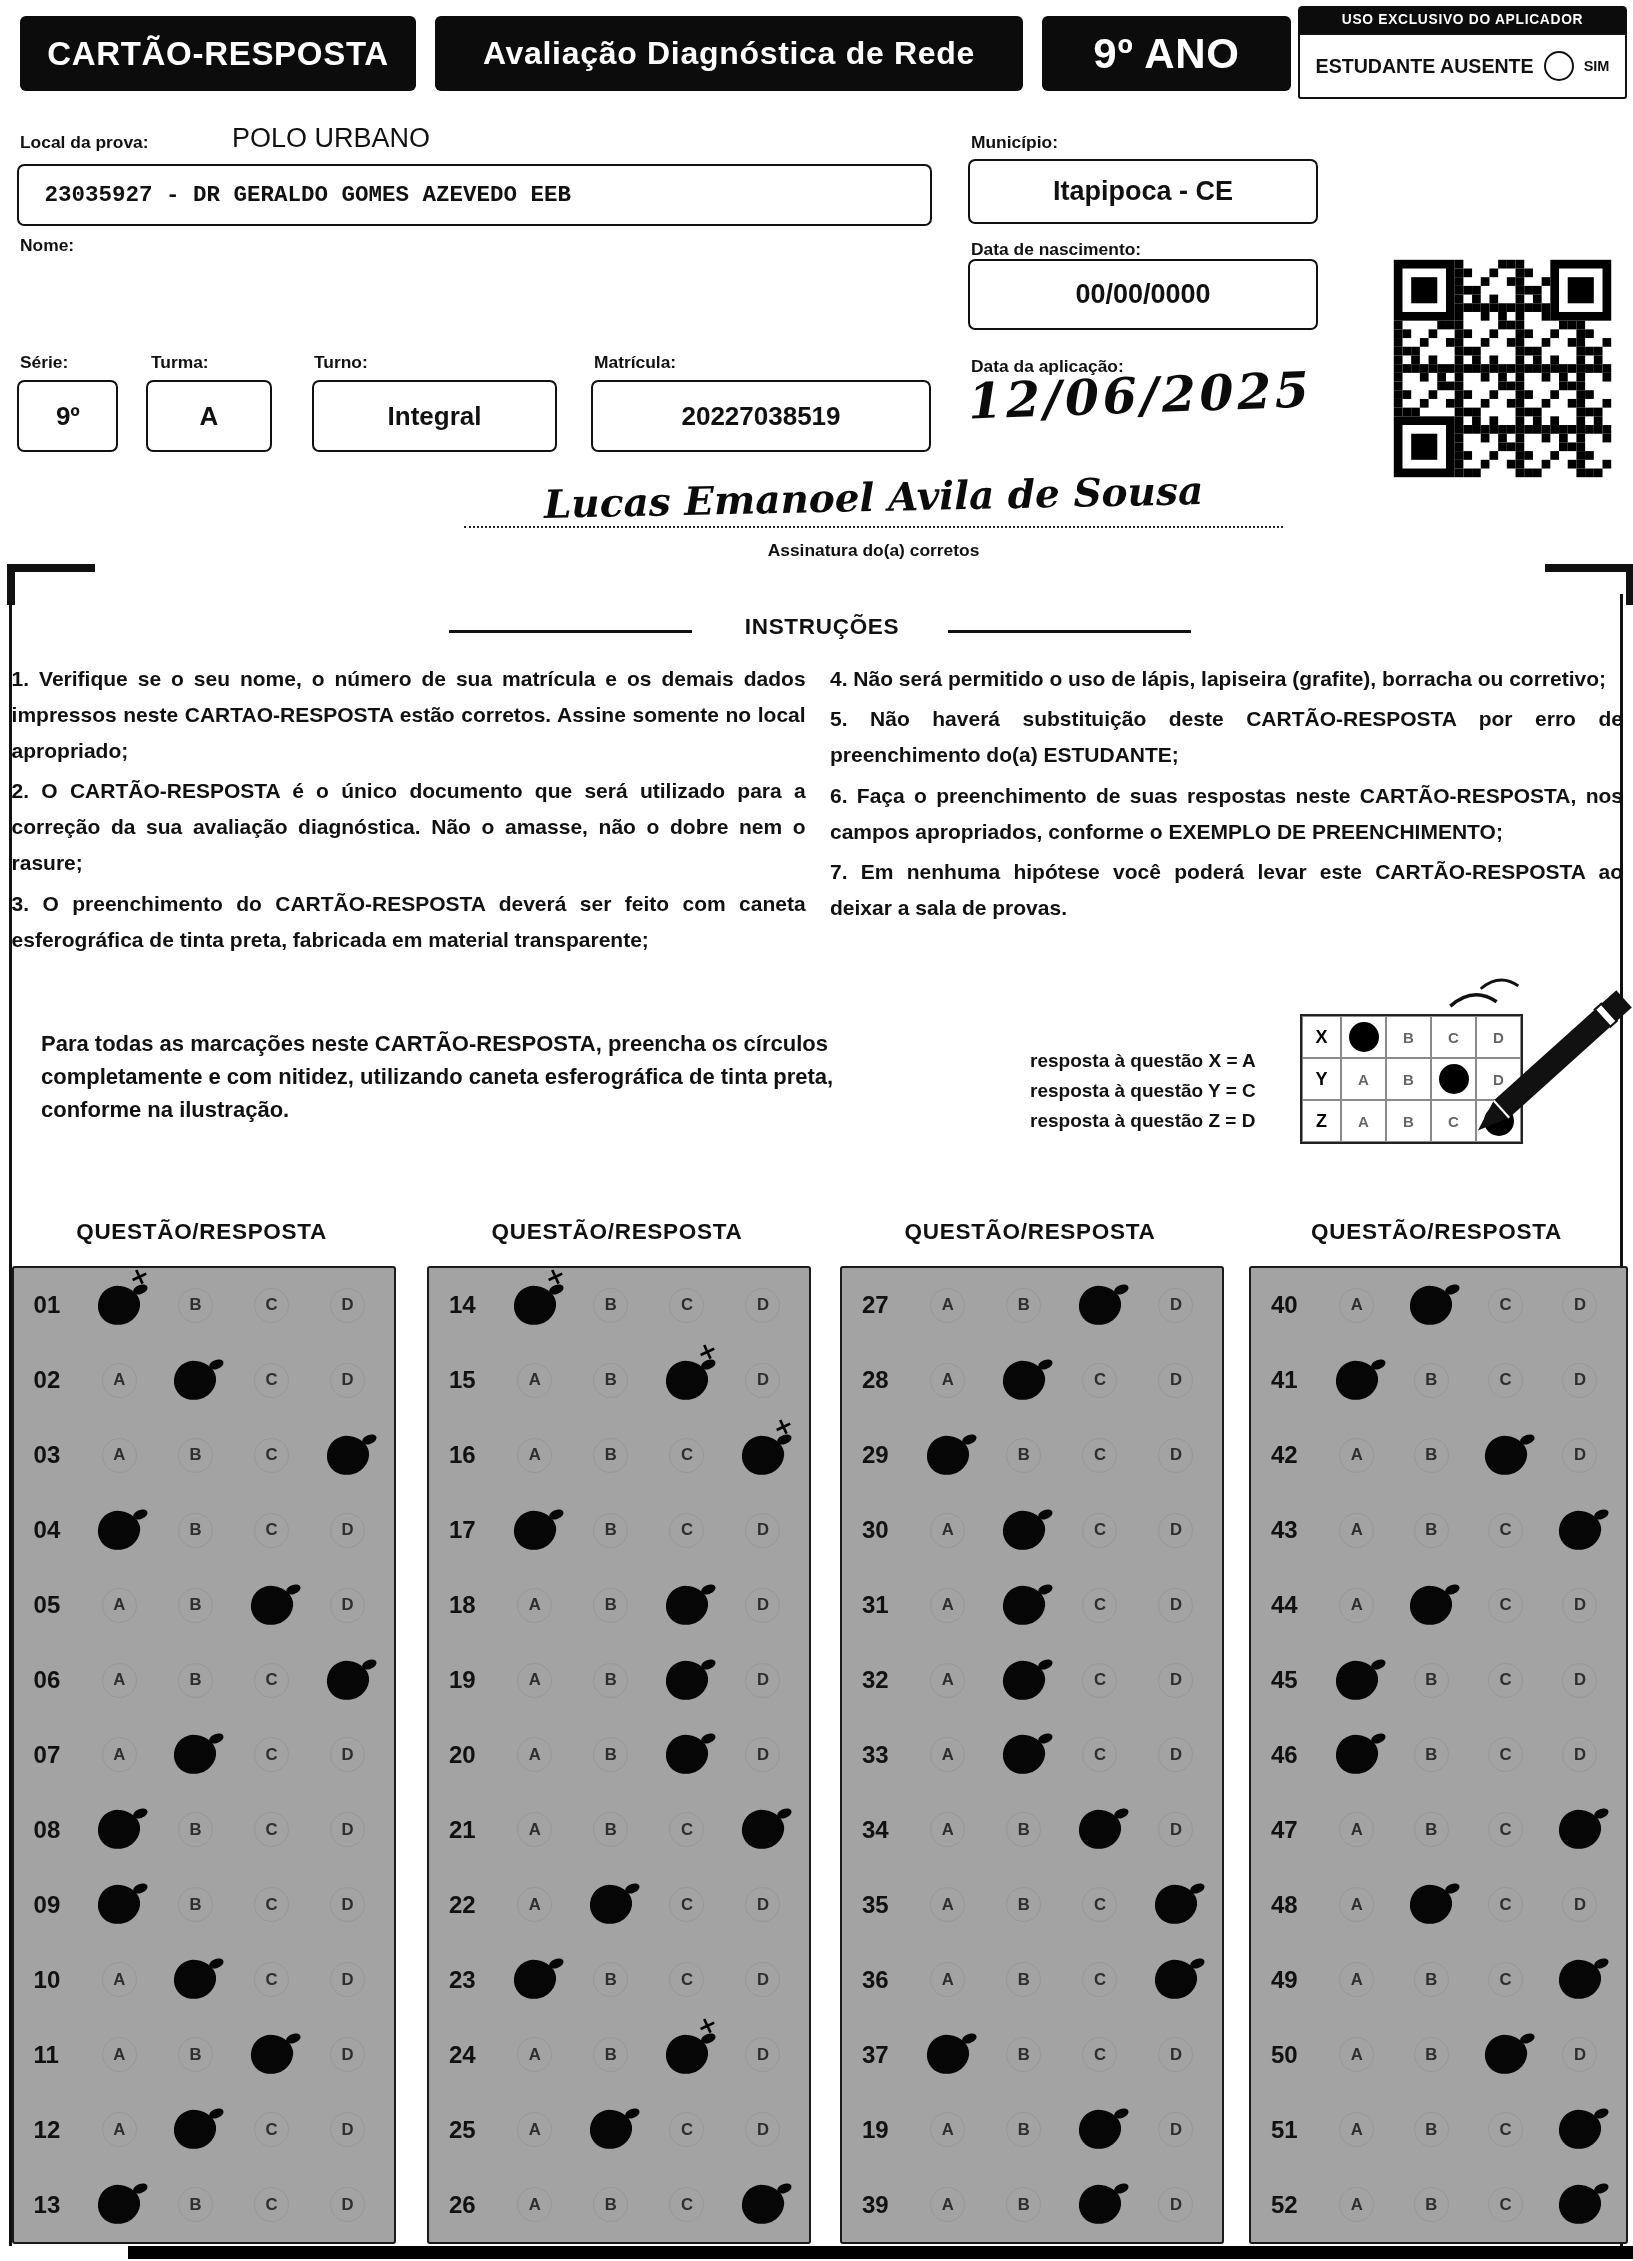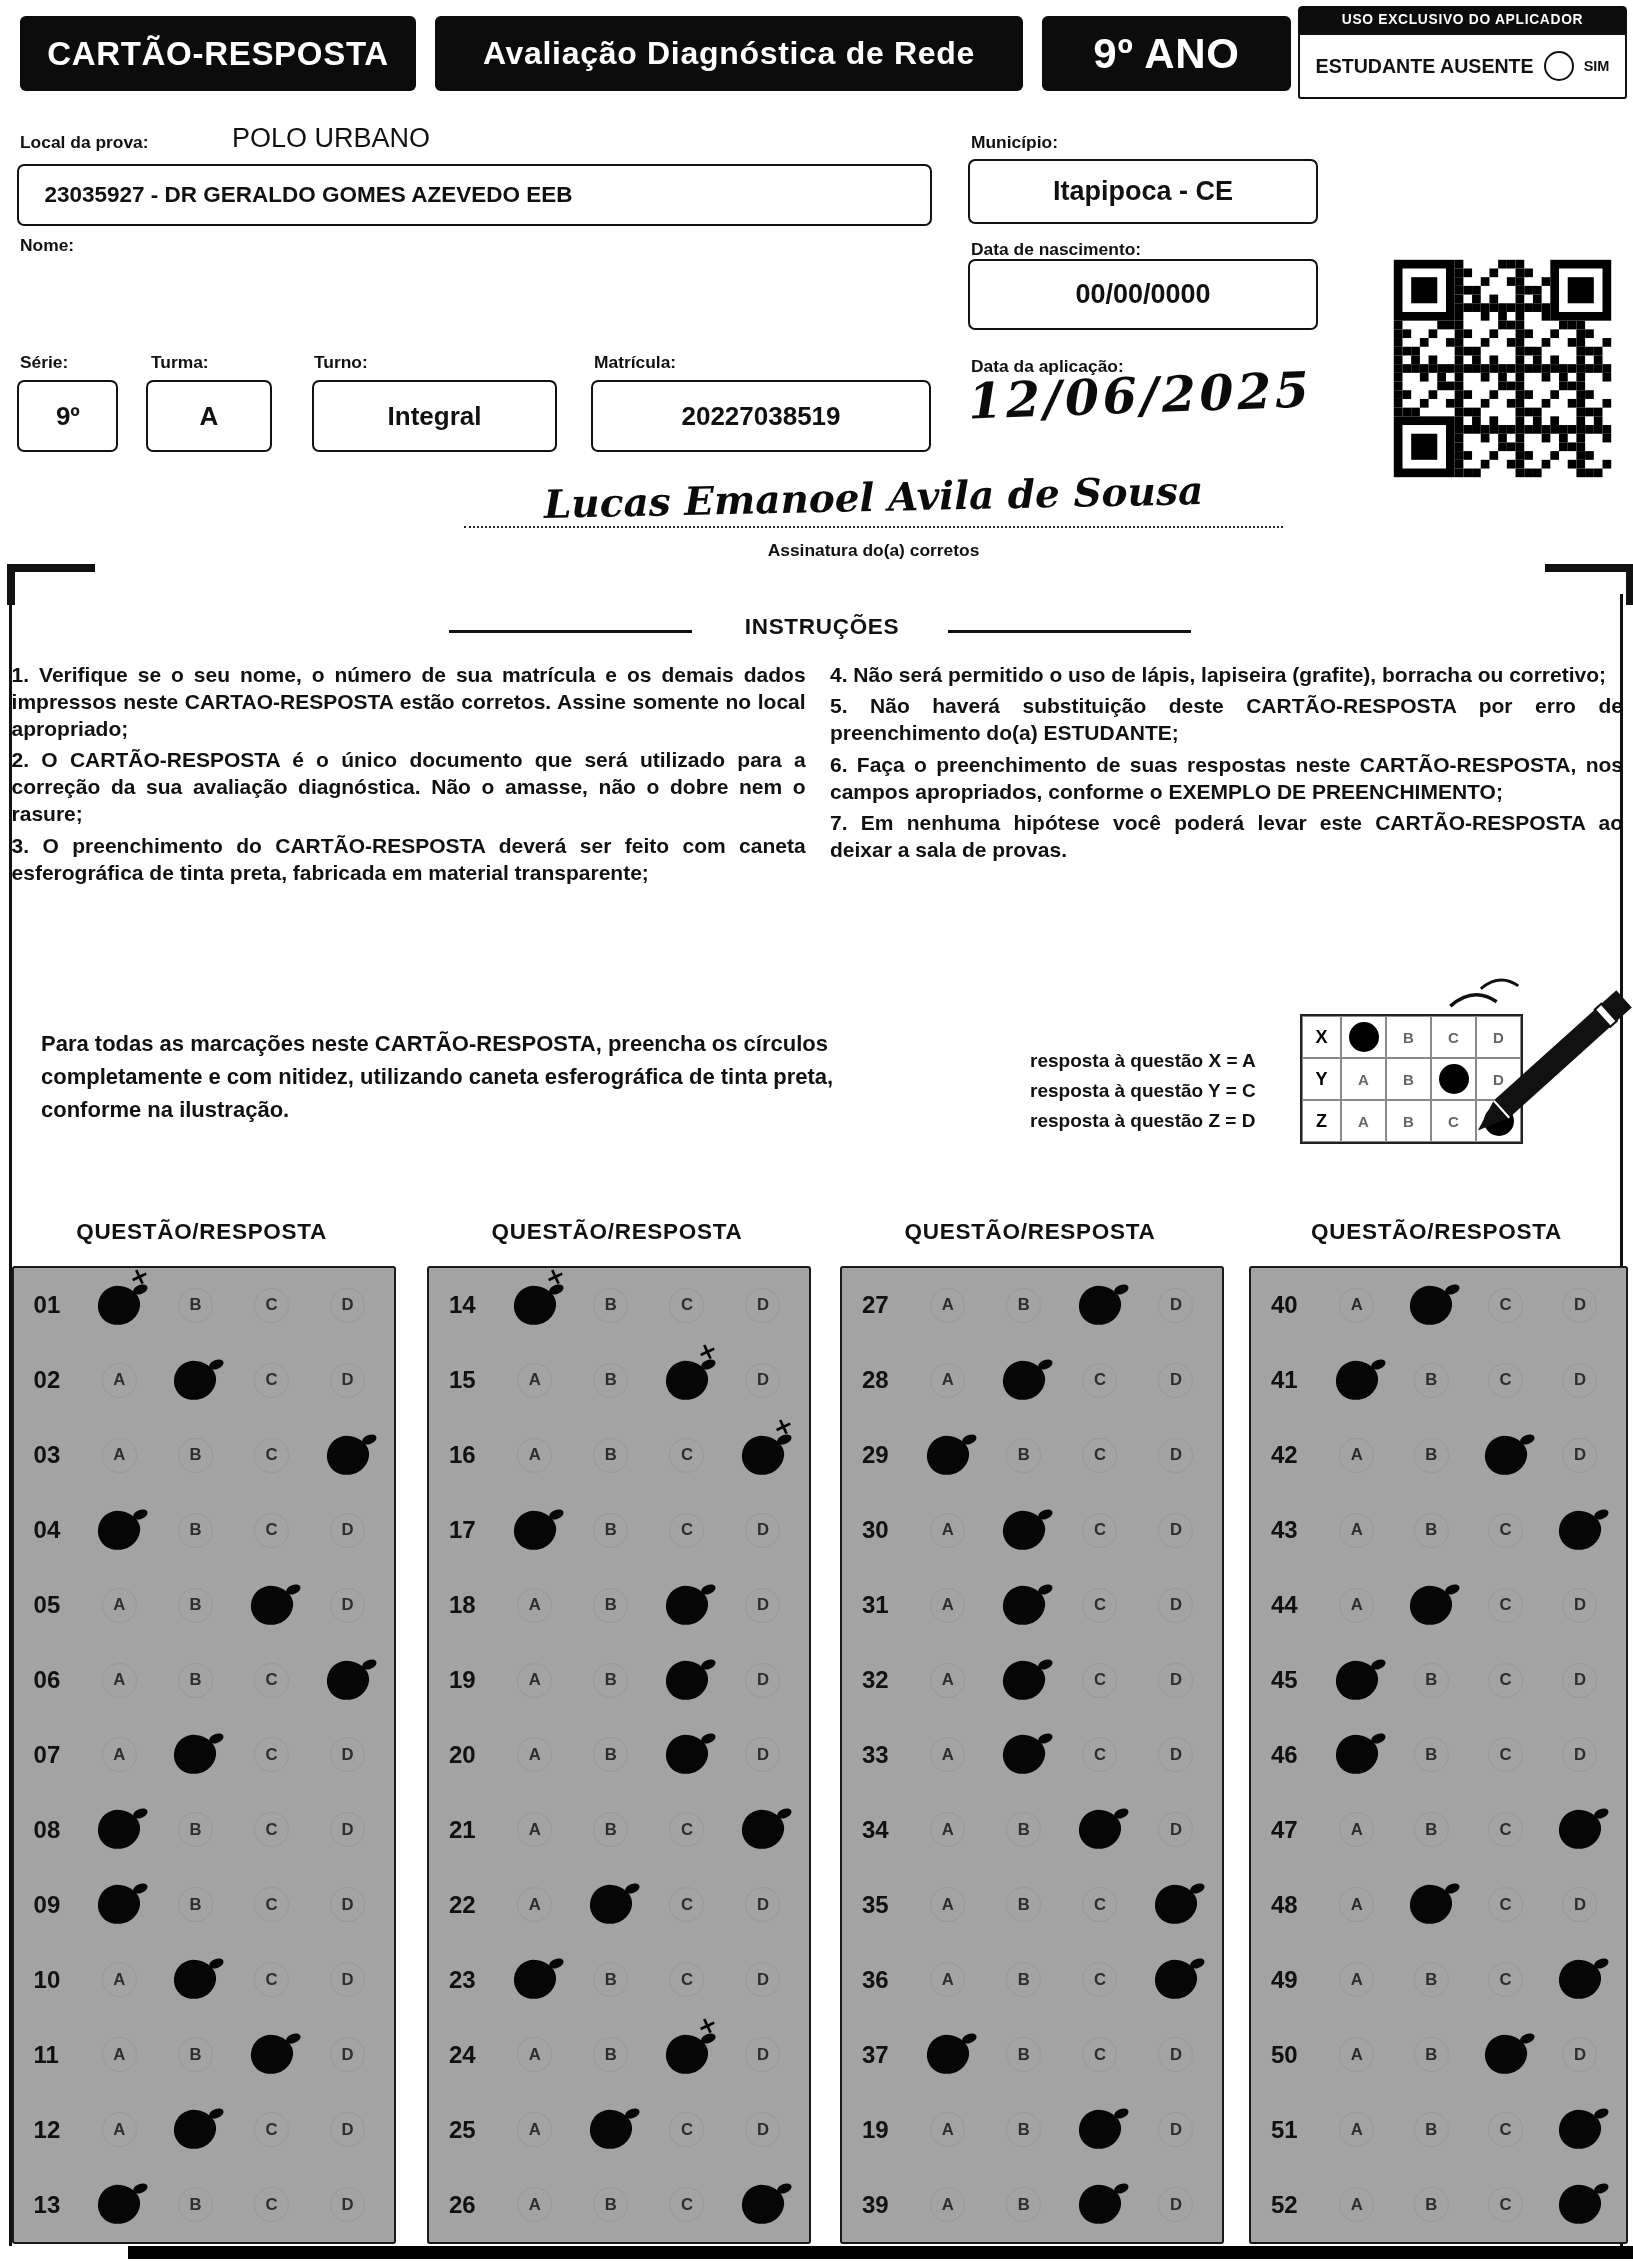--- a/index.html
+++ b/index.html
@@ -25,21 +25,21 @@
   .vbox.center{justify-content:center;}
   .vbox .val{font-weight:700;}
   .handw{font-family:"DejaVu Serif",serif;font-style:italic;font-weight:700;color:#0b0b0b;}
   .sigline{border-bottom:2.9px dotted #222;}
   .cornermark-l{border-top:8.7px solid #111;border-left:8.7px solid #111;}
   .cornermark-r{border-top:8.7px solid #111;border-right:8.7px solid #111;}
   .edgeline{background:#111;}
   
   .instr-title{font-size:22.5px;font-weight:700;text-align:center;letter-spacing:0.7px;}
   .hline{background:#111;height:2.9px;}
-  .instr-col p{margin:0 0 4.3px 0;font-size:21px;line-height:27px;font-weight:600;text-align:justify;}
+  .instr-col p{margin:0 0 4.3px 0;font-size:21px;line-height:36px;font-weight:600;text-align:justify;}
   .fillnote{font-size:22px;line-height:33px;font-weight:600;}
   .exline{font-size:19px;line-height:30px;font-weight:600;}
   
   .ex-grid{display:grid;grid-template-columns:39px 45px 45px 45px 45px;grid-auto-rows:42px;
     border:2.2px solid #222;background:#fff;}
   .ex-cell{border:1.4px solid #8a8a8a;display:flex;align-items:center;justify-content:center;
     font-size:15px;font-weight:600;color:#666;}
   .ex-label{font-size:18px;font-weight:700;color:#000;}
   .ex-dot{width:30px;height:30px;background:#000;border-radius:50%;}
   
@@ -74,21 +74,21 @@
       <span>ESTUDANTE AUSENTE</span>
       <span class="apl-circle"></span>
       <span class="apl-sim">SIM</span>
     </div>
   </div>
 
   <div class="abs lbl" style="left:20px;top:132px;">Local da prova:</div>
   <div class="abs" style="left:232px;top:123px;font-size:27px;font-weight:400;">POLO URBANO</div>
   <div class="abs lbl" style="left:971px;top:132px;">Município:</div>
 
-  <div class="abs vbox" style="left:17.4px;top:164px;width:911px;height:58px;">
+  <div class="abs vbox" style="left:17.4px;top:164px;width:911px;height:58px;font-family:Liberation Mono, monospace;">
     <span class="val" style="padding-left:25px;font-size:22.5px;">23035927 - DR GERALDO GOMES AZEVEDO EEB</span>
   </div>
   <div class="abs vbox center" style="left:968px;top:159px;width:346px;height:61px;">
     <span class="val" style="font-size:27px;">Itapipoca - CE</span>
   </div>
 
   <div class="abs lbl" style="left:20px;top:235px;">Nome:</div>
   <div class="abs lbl" style="left:971px;top:239px;">Data de nascimento:</div>
 
   <div class="abs vbox center" style="left:968px;top:259px;width:346px;height:67px;">

